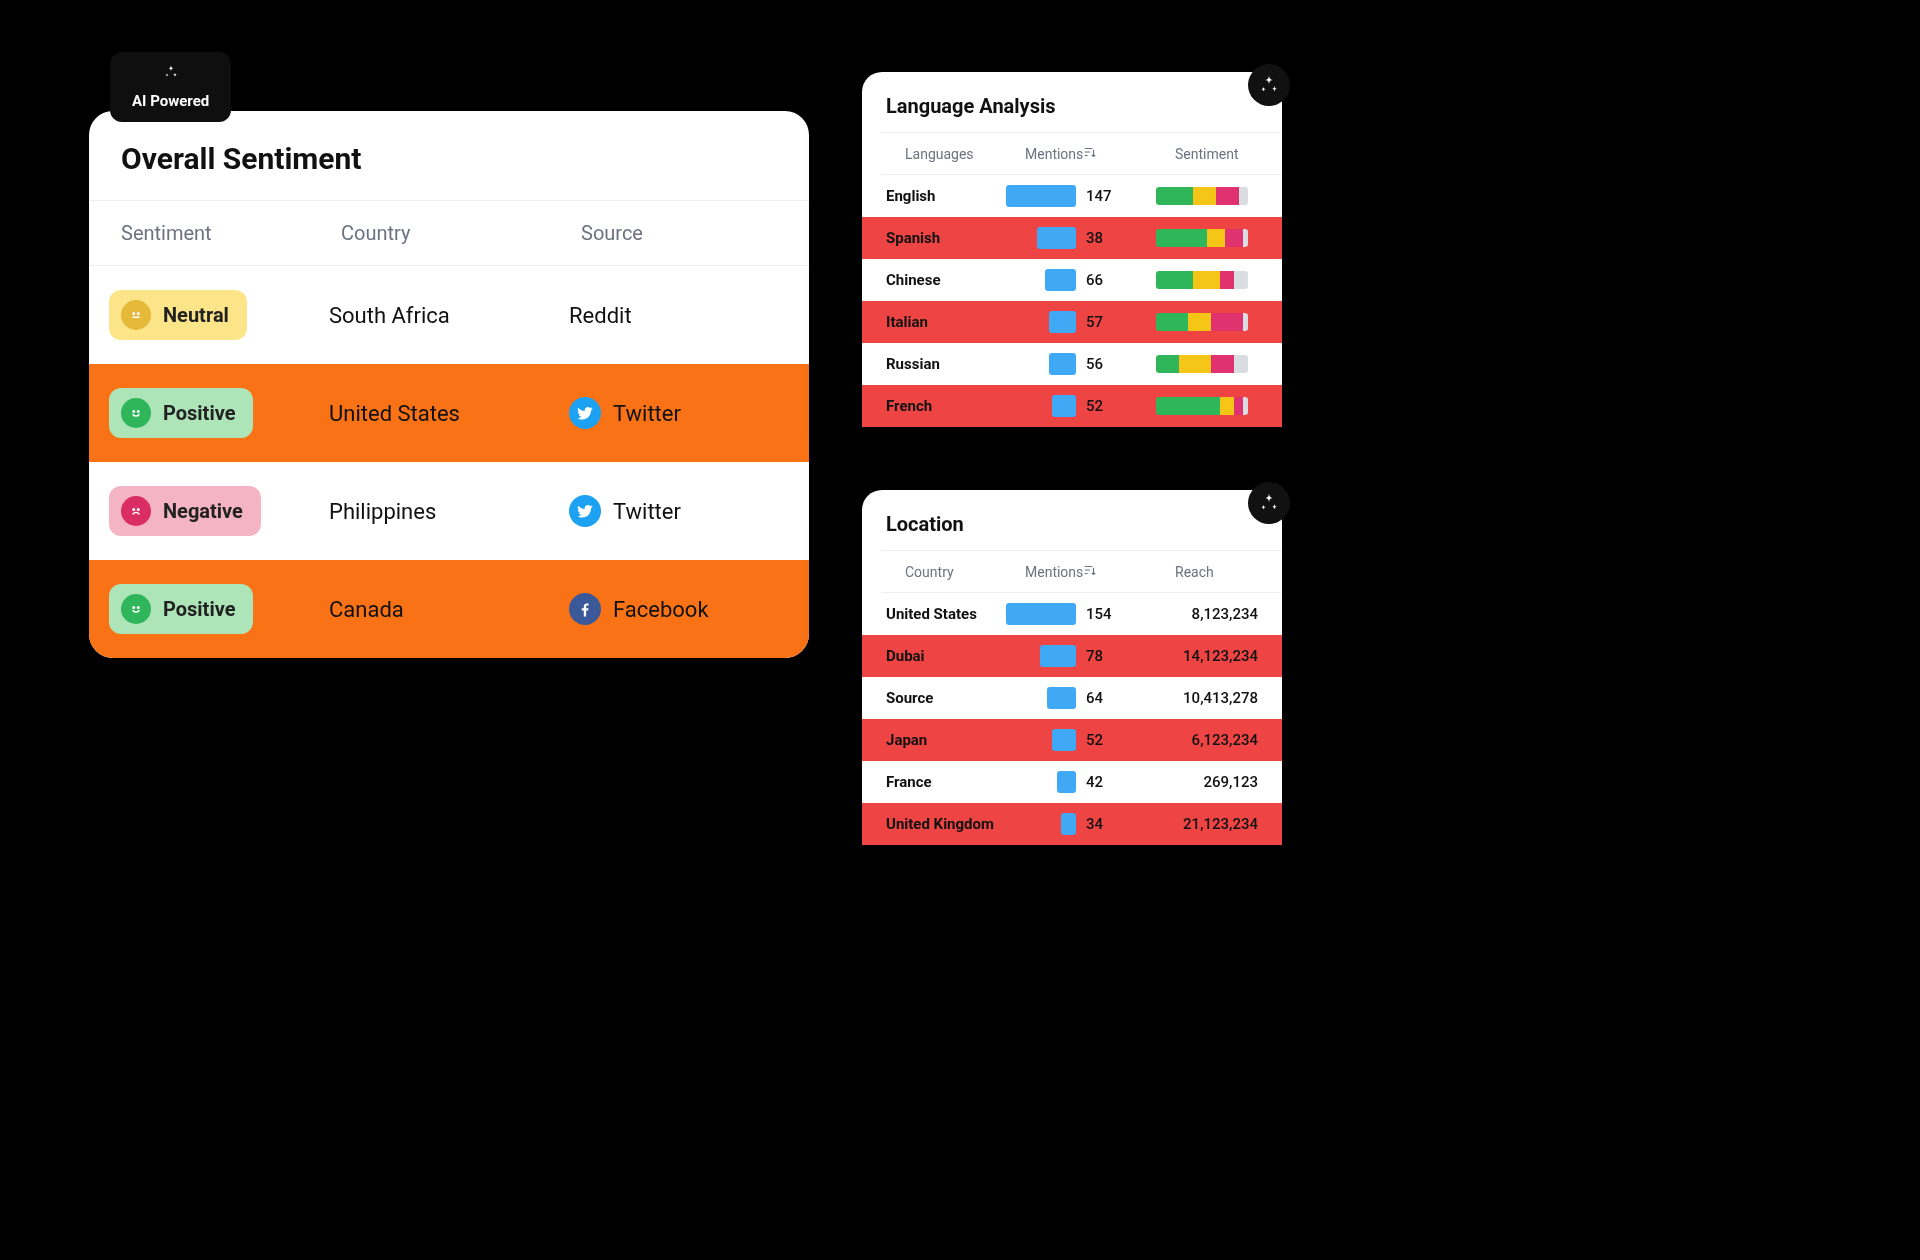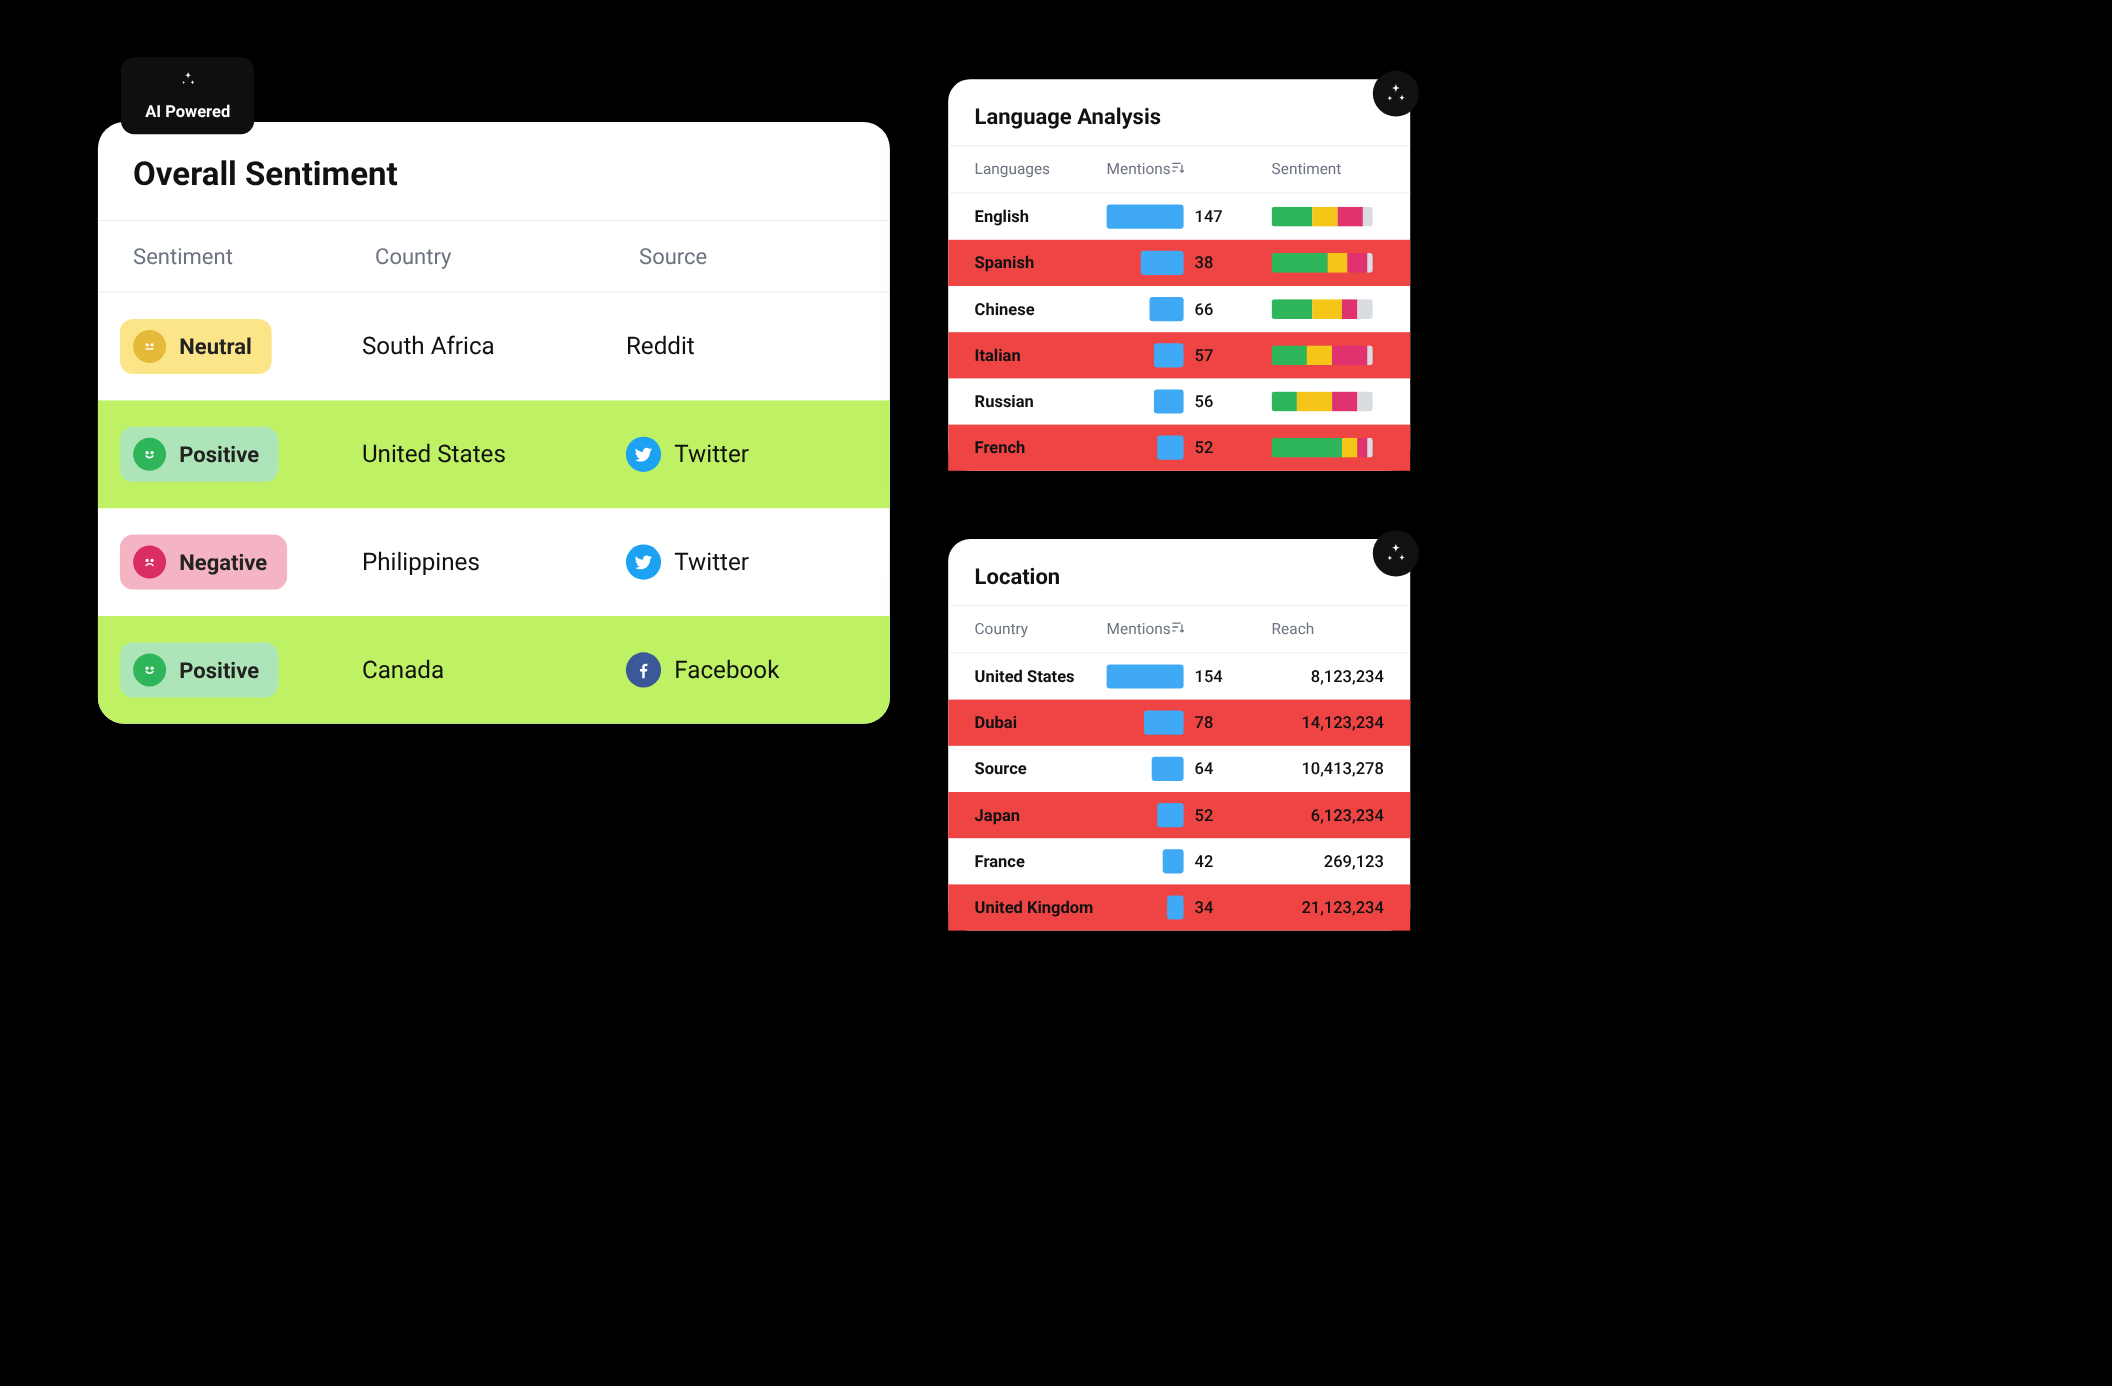--- a/index.html
+++ b/index.html
@@ -58,21 +58,21 @@
     font-size: 20px;
   }
   .main-row {
     display: grid;
     grid-template-columns: 220px 240px 1fr;
     padding: 24px 20px 24px 20px;
     align-items: center;
     font-size: 22px;
     color: #111;
   }
-  .main-row.alt { background: #bef264; }
+  .main-row.alt { background: #f97316; }
 
   .sent-pill {
     display: inline-flex;
     align-items: center;
     gap: 12px;
     padding: 10px 18px 10px 12px;
     border-radius: 12px;
     font-weight: 700;
     font-size: 20px;
   }
@@ -121,20 +121,21 @@
     padding: 22px 24px 14px;
   }
   .small-header {
     display: grid;
     align-items: center;
     padding: 12px 24px;
     border-top: 1px solid #eceef0;
     border-bottom: 1px solid #eceef0;
     color: #6b7280;
     font-size: 14px;
+    margin-left: 19px;
   }
   .card-lang .small-header { grid-template-columns: 120px 150px 1fr; }
   .card-loc  .small-header { grid-template-columns: 120px 150px 1fr; }
 
   .sort-hdr { display:flex; align-items:center; justify-content:flex-start; padding-right:12px; }
   .sort-hdr svg { width:14px; height:14px; }
 
   .small-row {
     display: grid;
     align-items: center;

